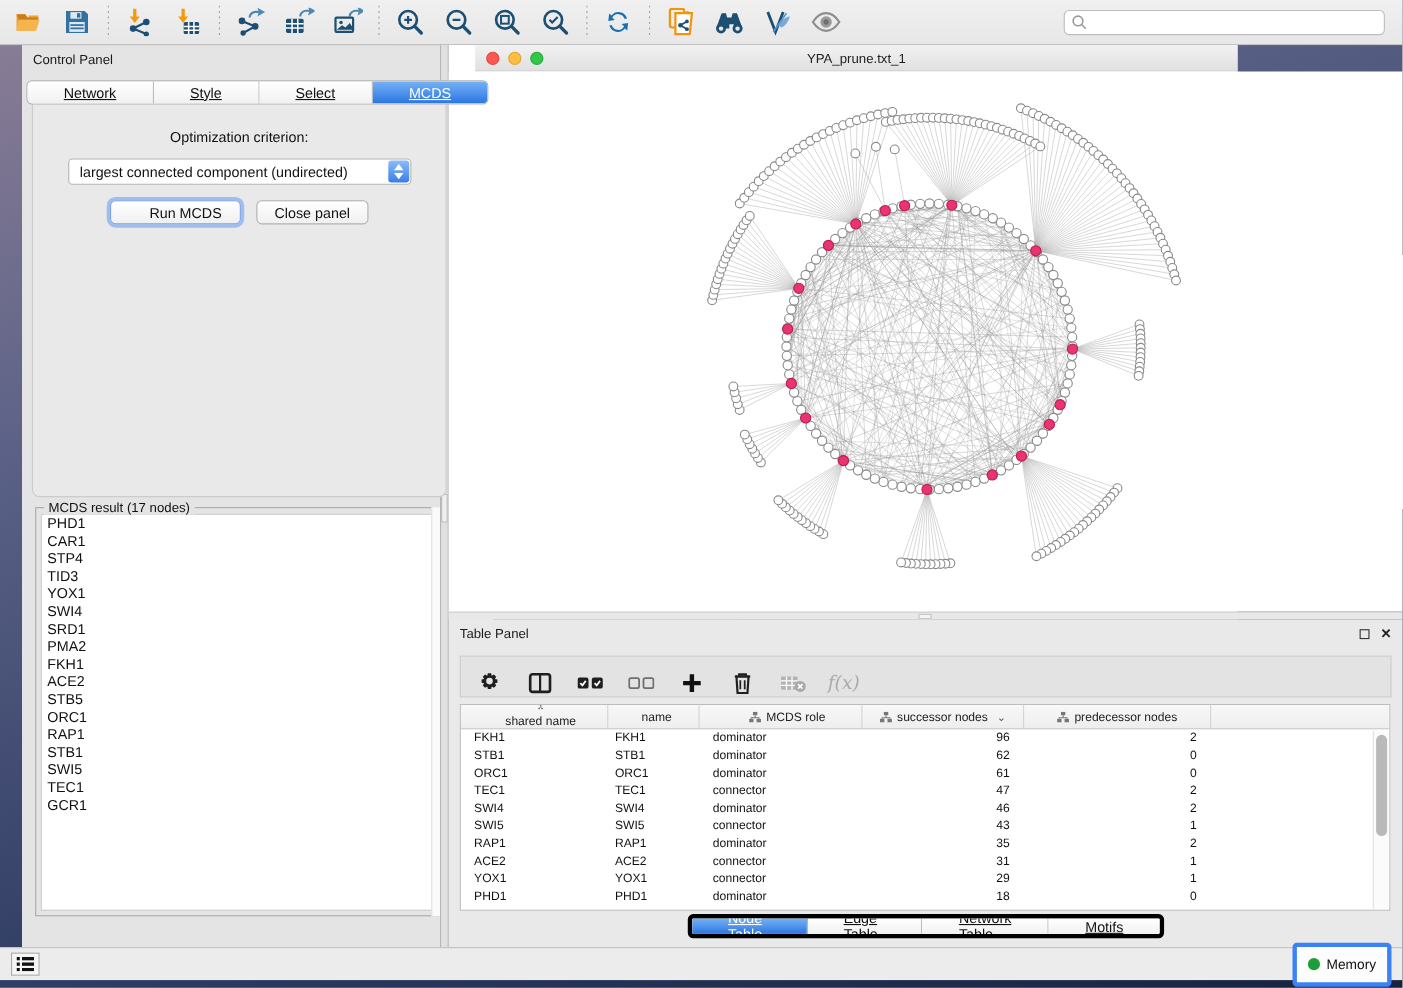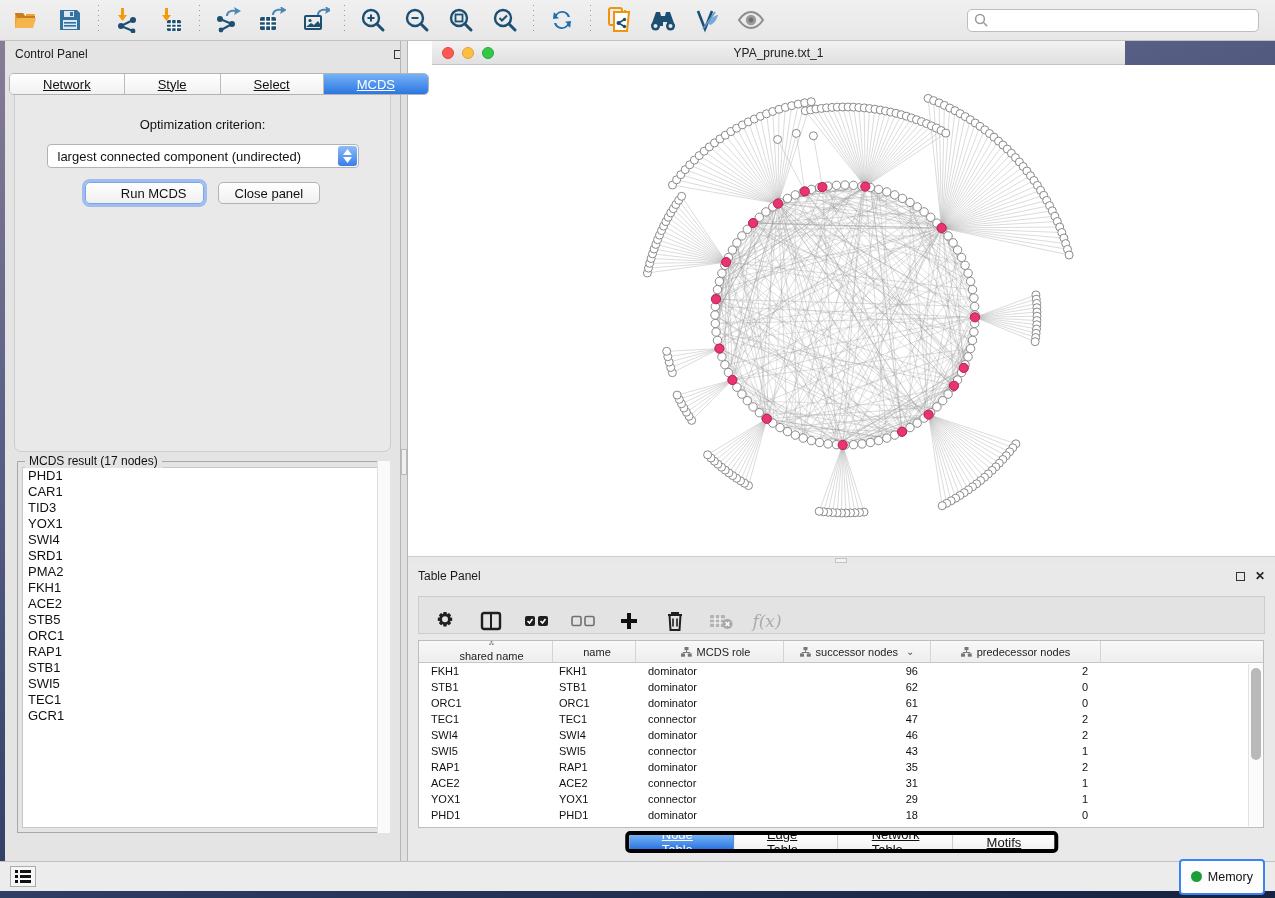--- a/index.html
+++ b/index.html
@@ -16,21 +16,21 @@
   .tb-sep { width:1px; height:30px;
     background-image:linear-gradient(#9a9a9a 30%, rgba(255,255,255,0) 0%);
     background-size:1px 5px; background-repeat:repeat-y; }
   .tb-btn { width:28px; height:28px; display:flex; align-items:center; justify-content:center; cursor:default; }
   .search-wrap { margin-left:auto; margin-right:6px; position:relative; }
   .search-input { width:292px; height:23px; border:1px solid #bdbdbd; border-radius:5px;
     background:#fff; padding:0 8px 0 26px; font-size:12px; outline:none; color:#333;}
   .search-glass { position:absolute; left:7px; top:4px; }
 
   
-  .control-panel { position:absolute; left:5px; top:41px; width:429px; height:820px;
+  .control-panel { position:absolute; left:20px; top:41px; width:429px; height:820px;
     background:#e4e4e4; border-right:1px solid #bdbdbd; }
   .panel-titlebar { height:26px; display:flex; align-items:center; padding:0 10px;
     font-size:12px; color:#1a1a1a; }
   .panel-title { flex:0 0 auto; }
   .panel-ticons { margin-left:auto; display:flex; gap:10px; align-items:center; }
   .float-ic { width:9px; height:9px; border:1.5px solid #333; }
   .close-ic { font-size:12px; font-weight:bold; color:#222; line-height:1; }
 
   .seg-tabs { position:absolute; left:50%; transform:translateX(-50%); top:32px;
     display:flex; border:1px solid #b3b3b3; border-radius:5px; overflow:hidden;
@@ -116,21 +116,21 @@
 
   .tp-tabs { position:absolute; left:50%; transform:translateX(-50%); bottom:8px;
     display:flex; border:4px solid #000000; border-radius:5px; overflow:hidden; background:#fff; height:22px;}
 
   
   .statusbar { position:absolute; left:0; top:861px; width:1275px; height:30px;
     background:#ececec; border-top:1px solid #c2c2c2; display:flex; align-items:center; padding:0 10px; }
   .hist-btn { width:26px; height:21px; background:#f6f6f6; border:1px solid #ababab;
     display:flex; align-items:center; justify-content:center; }
   .memory-btn { margin-left:auto; height:22px; padding:16px 10px; background:#fdfdfd;
-    border:2px solid #3b82f6; border-radius:4px; display:flex; align-items:center; gap:6px;
+    border:4px solid #3b82f6; border-radius:4px; display:flex; align-items:center; gap:6px;
     font-size:12.5px; color:#111; }
   .mem-dot { width:11px; height:11px; border-radius:50%; background:#1d9e38; }
 </style>
 </head>
 <body>
 
 <div class="toolbar">
   <div class="tb-group" style="padding-left:2px;">
     <div class="tb-btn">
       <svg width="26" height="26" viewBox="0 0 26 26">
@@ -318,20 +318,21 @@
       <button class="mac-btn">Close panel</button>
     </div>
   </div>
 
   <div class="result-group">
     <div class="result-border"></div>
     <div class="result-legend">MCDS result (17 nodes)</div>
     <div class="result-list">
         <div class="mcds-item">PHD1</div>
         <div class="mcds-item">CAR1</div>
+        <div class="mcds-item">STP4</div>
         <div class="mcds-item">TID3</div>
         <div class="mcds-item">YOX1</div>
         <div class="mcds-item">SWI4</div>
         <div class="mcds-item">SRD1</div>
         <div class="mcds-item">PMA2</div>
         <div class="mcds-item">FKH1</div>
         <div class="mcds-item">ACE2</div>
         <div class="mcds-item">STB5</div>
         <div class="mcds-item">ORC1</div>
         <div class="mcds-item">RAP1</div>

